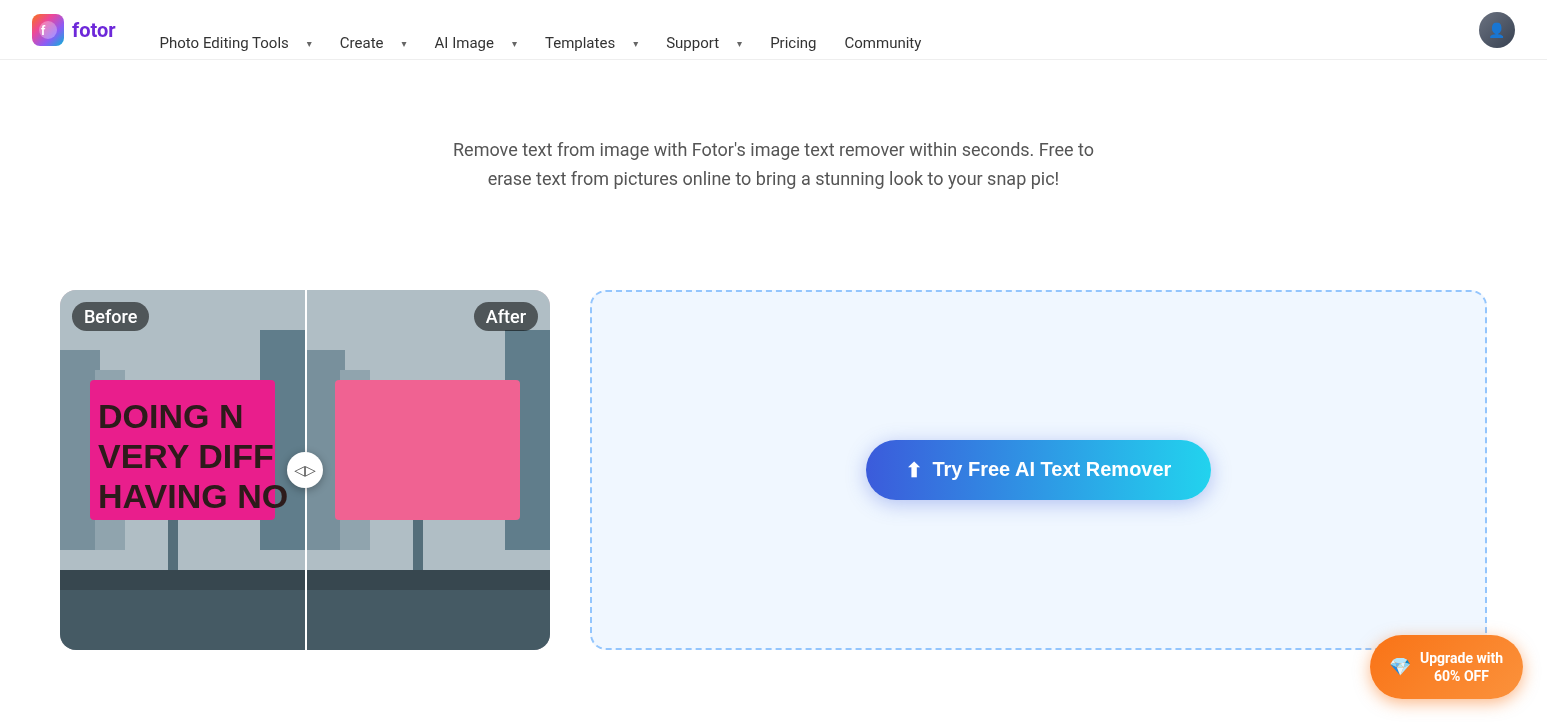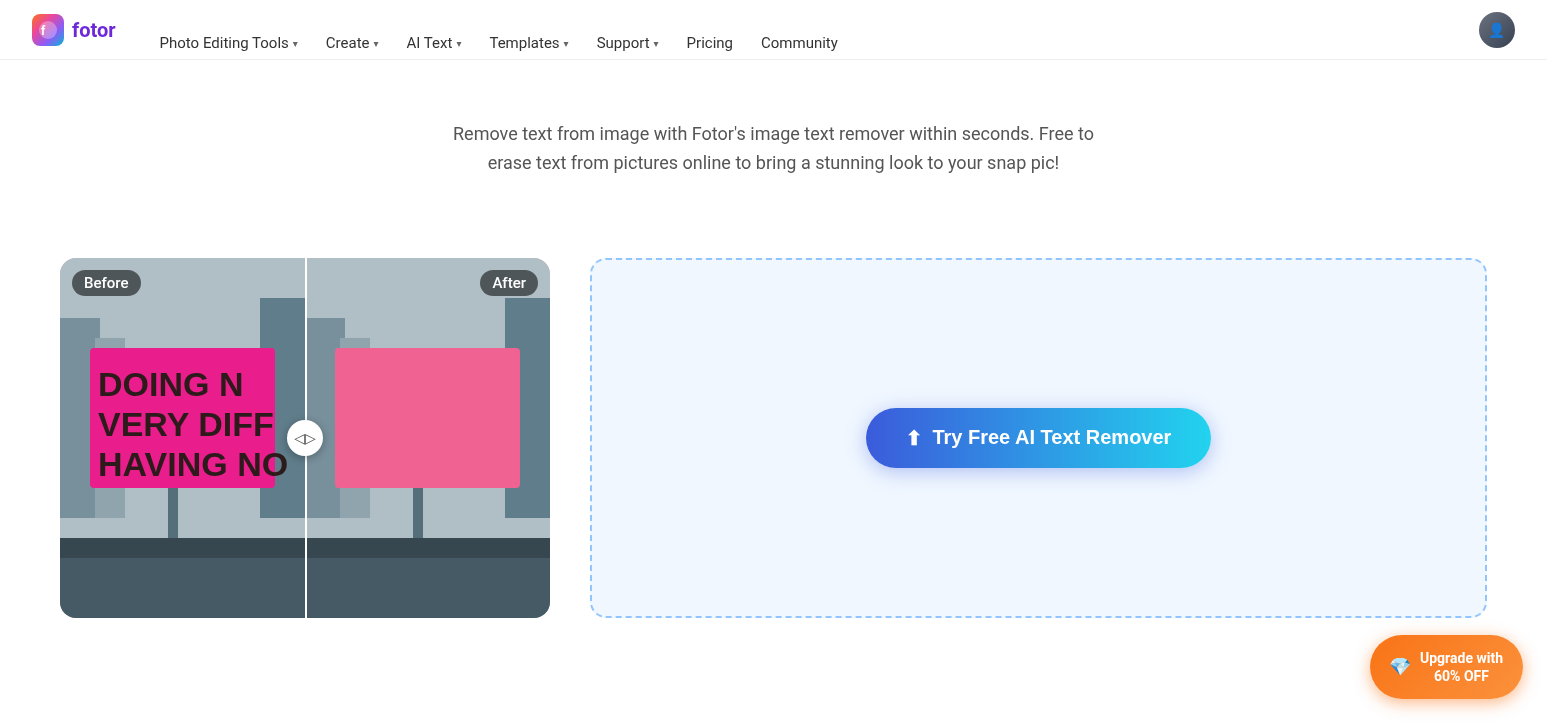--- a/index.html
+++ b/index.html
@@ -8,42 +8,42 @@
     
     nav {
       display: flex; align-items: center; padding: 0 32px; height: 60px;
       border-bottom: 1px solid #eee; position: sticky; top: 0; background: #fff; z-index: 100;
     }
     .nav-logo { display: flex; align-items: center; gap: 8px; margin-right: 32px; text-decoration: none; }
     .nav-logo-icon { width: 32px; height: 32px; border-radius: 8px; background: linear-gradient(135deg, #f97316, #ec4899, #8b5cf6, #06b6d4); display: flex; align-items: center; justify-content: center; }
     .nav-logo-text { font-size: 20px; font-weight: 700; color: #6d28d9; }
     .nav-links { display: flex; align-items: center; gap: 4px; flex: 1; }
     .nav-item {
-      display: flex; align-items: center; gap: 4px; padding: 8px 12px;
+      display: flex; align-items: center; gap: 18px; padding: 8px 12px;
       font-size: 15px; color: #333; cursor: pointer; border-radius: 6px;
       white-space: nowrap; user-select: none; margin-top: 27px;
     }
     .nav-chevron { font-size: 10px; color: #666; }
     .nav-right { margin-left: auto; }
     .nav-avatar {
       width: 36px; height: 36px; border-radius: 50%; overflow: hidden;
       background: #ccc; cursor: pointer;
     }
     .nav-avatar-img {
       width: 100%; height: 100%; background: linear-gradient(135deg, #6b7280, #374151);
       display: flex; align-items: center; justify-content: center; color: #fff; font-size: 14px;
     }
 
     
     .hero { text-align: center; padding: 60px 32px 40px; }
     .hero h1 {
       font-size: 68px; font-weight: 900; line-height: 1.1; color: #111;
       max-width: 900px; margin: 0 auto 24px;
     }
-    .hero p { font-size: 18px; color: #555; max-width: 680px; margin: 0 auto; line-height: 1.6; }
+    .hero p { font-size: 18px; color: #555; max-width: 680px; margin: 16px auto; line-height: 1.6; }
 
     
     .main-content {
       display: flex; align-items: flex-start; justify-content: center;
       gap: 40px; padding: 40px 60px; max-width: 1547px; margin: 0 auto;
     }
 
     
     .ba-container {
       position: relative; width: 490px; min-width: 490px; height: 360px;
@@ -53,21 +53,21 @@
       position: absolute; top: 0; left: 0; width: 50%; height: 100%;
       overflow: hidden;
       background: #e0c0c8;
     }
     .ba-after {
       position: absolute; top: 0; right: 0; width: 50%; height: 100%;
       overflow: hidden; background: #f0c8d0;
     }
     .ba-label {
       position: absolute; top: 12px; padding: 4px 12px; border-radius: 20px;
-      background: rgba(0,0,0,0.55); color: #fff; font-size: 15px; font-weight: 500; z-index: 10;
+      background: rgba(0,0,0,0.55); color: #fff; font-size: 18px; font-weight: 500; z-index: 10;
     }
     .ba-label-before { left: 12px; }
     .ba-label-after { right: 12px; }
     .ba-divider {
       position: absolute; top: 0; left: 50%; width: 2px; height: 100%;
       background: #fff; z-index: 10;
     }
     .ba-handle {
       position: absolute; top: 50%; left: 50%; transform: translate(-50%, -50%);
       width: 36px; height: 36px; border-radius: 50%; background: #fff;
@@ -122,21 +122,21 @@
   <div class="nav-links">
     <div class="nav-item">
       <span>Photo Editing Tools</span>
       <span class="nav-chevron">▾</span>
     </div>
     <div class="nav-item">
       <span>Create</span>
       <span class="nav-chevron">▾</span>
     </div>
     <div class="nav-item">
-      <span>AI Text</span>
+      <span>AI Image</span>
       <span class="nav-chevron">▾</span>
     </div>
     <div class="nav-item">
       <span>Templates</span>
       <span class="nav-chevron">▾</span>
     </div>
     <div class="nav-item">
       <span>Support</span>
       <span class="nav-chevron">▾</span>
     </div>

